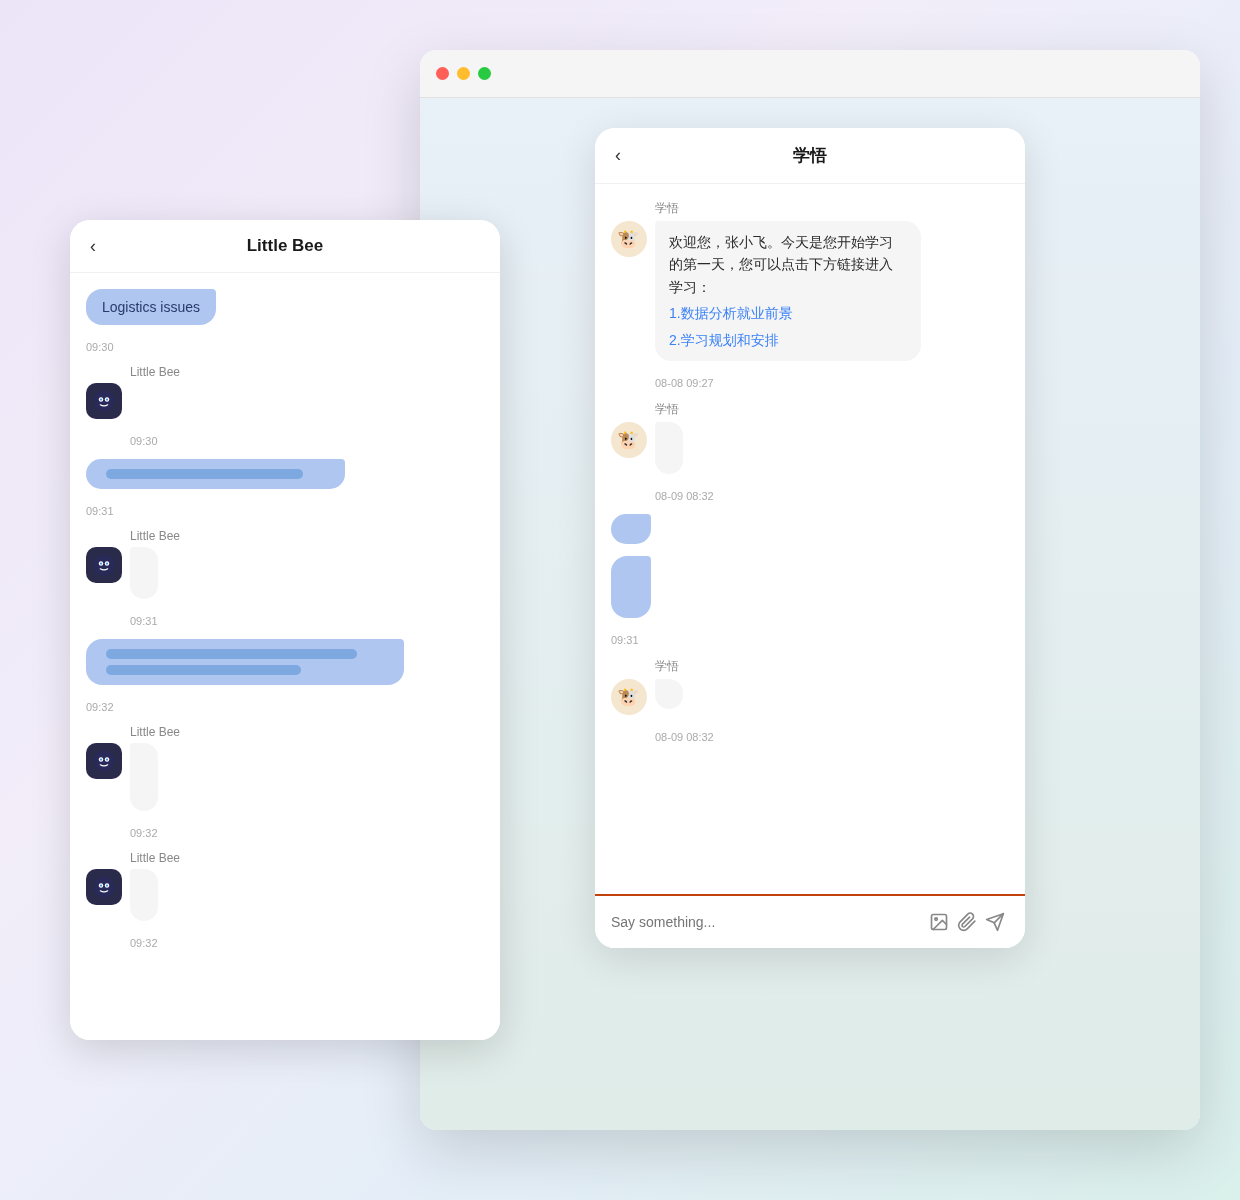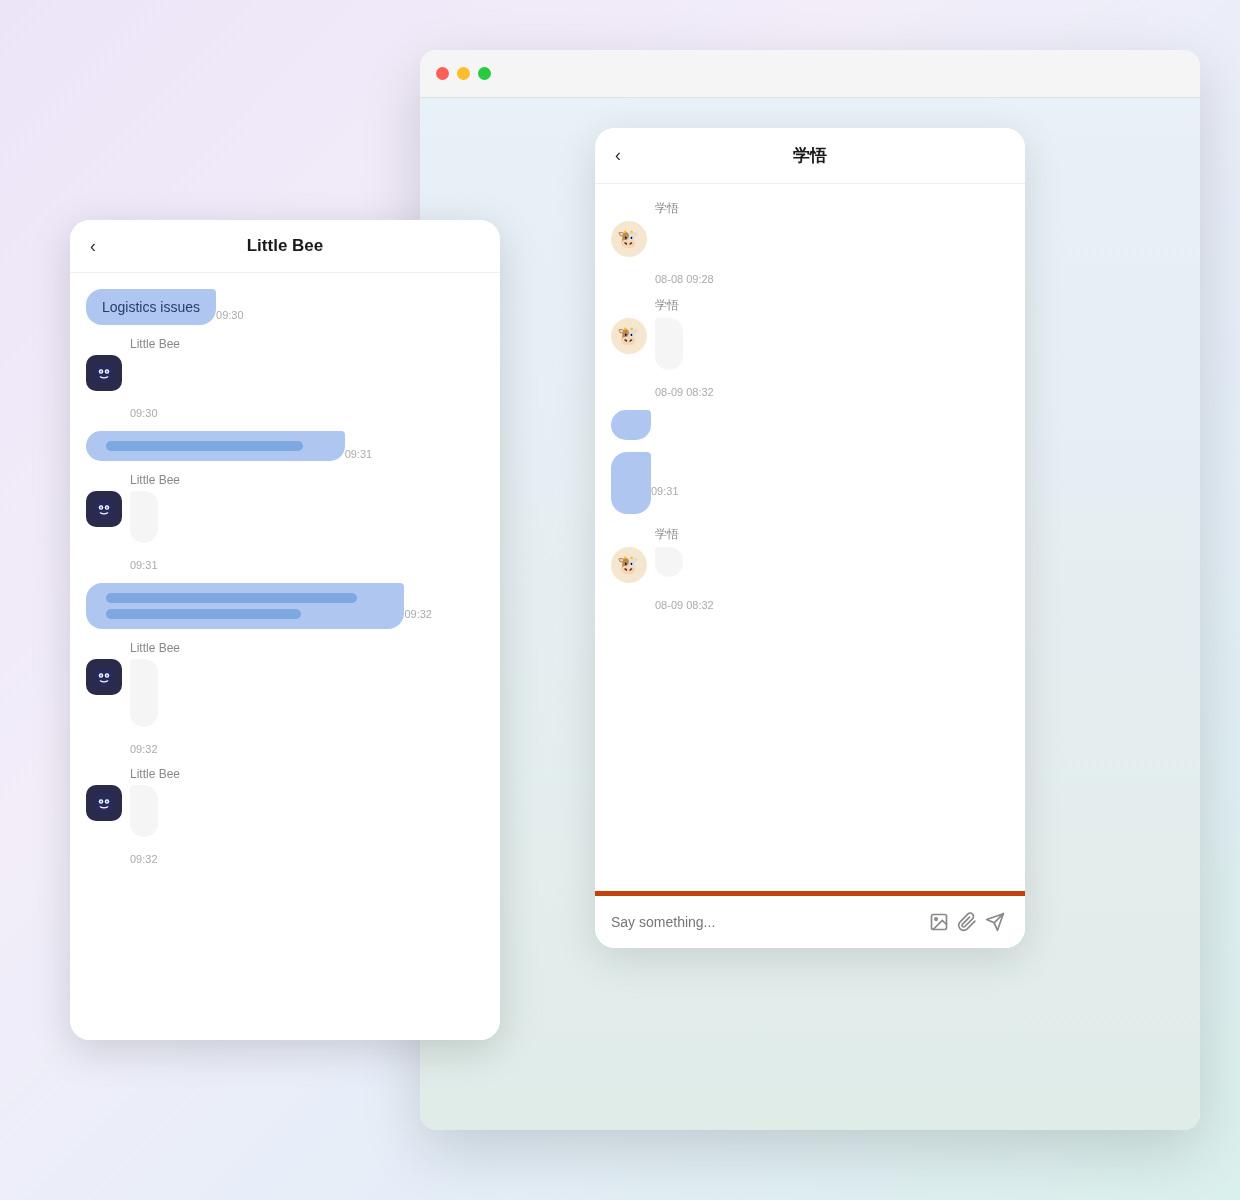--- a/index.html
+++ b/index.html
@@ -118,22 +118,22 @@
       padding: 16px;
       display: flex;
       flex-direction: column;
       gap: 12px;
       background: #fff;
     }
 
     
     .msg-user {
       display: flex;
-      flex-direction: row;
-      align-items: center;
+      flex-direction: column;
+      align-items: flex-start;
     }
 
     .msg-time {
       font-size: 11px;
       color: #aaa;
       margin-top: 16px;
     }
 
     
     .msg-bot {
@@ -212,21 +212,21 @@
       color: #3b82f6;
       font-size: 14px;
       cursor: pointer;
       display: block;
       margin-top: 4px;
     }
 
     
     .chat-input-bar {
       padding: 12px 16px;
-      border-top: 5px solid #c2410c;
+      border-top: 2px solid #c2410c;
       display: flex;
       align-items: center;
       gap: 0;
       background: #fff;
     }
 
     .chat-input {
       flex: 1;
       border: none;
       outline: none;
@@ -290,22 +290,29 @@
       </div>
 
       <div class="chat-messages">
 
         <div class="msg-bot">
           <div class="bot-name">学悟</div>
           <div class="msg-bot-row">
             <div class="bot-avatar bot-avatar-xuewu">
               <span class="xuewu-icon">🐮</span>
             </div>
+            <div>
+              <div class="bubble">
+                <span>欢迎您，张小飞。今天是您开始学习的第一天，您可以点击下方链接进入学习：</span>
+                <a class="link-text">1.数据分析就业前景</a>
+                <a class="link-text">2.学习规划和安排</a>
+              </div>
+            </div>
           </div>
-          <div class="msg-time" style="margin-left:44px;">08-08 09:28</div>
+          <div class="msg-time" style="margin-left:44px;">08-08 09:27</div>
         </div>
 
         <div class="msg-bot">
           <div class="bot-name">学悟</div>
           <div class="msg-bot-row">
             <div class="bot-avatar bot-avatar-xuewu">
               <span class="xuewu-icon">🐮</span>
             </div>
             <div class="bubble">
               <div class="skeleton-line long"></div>

